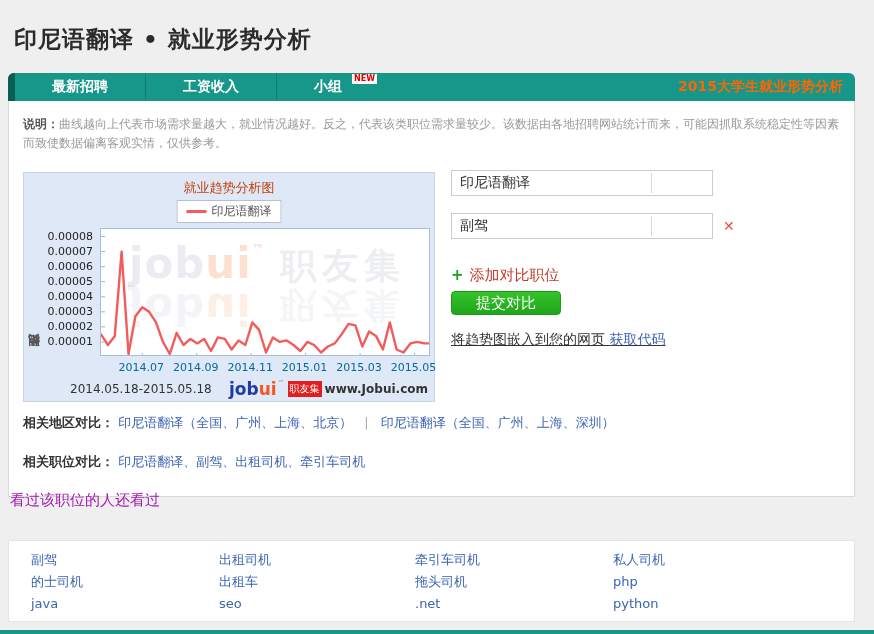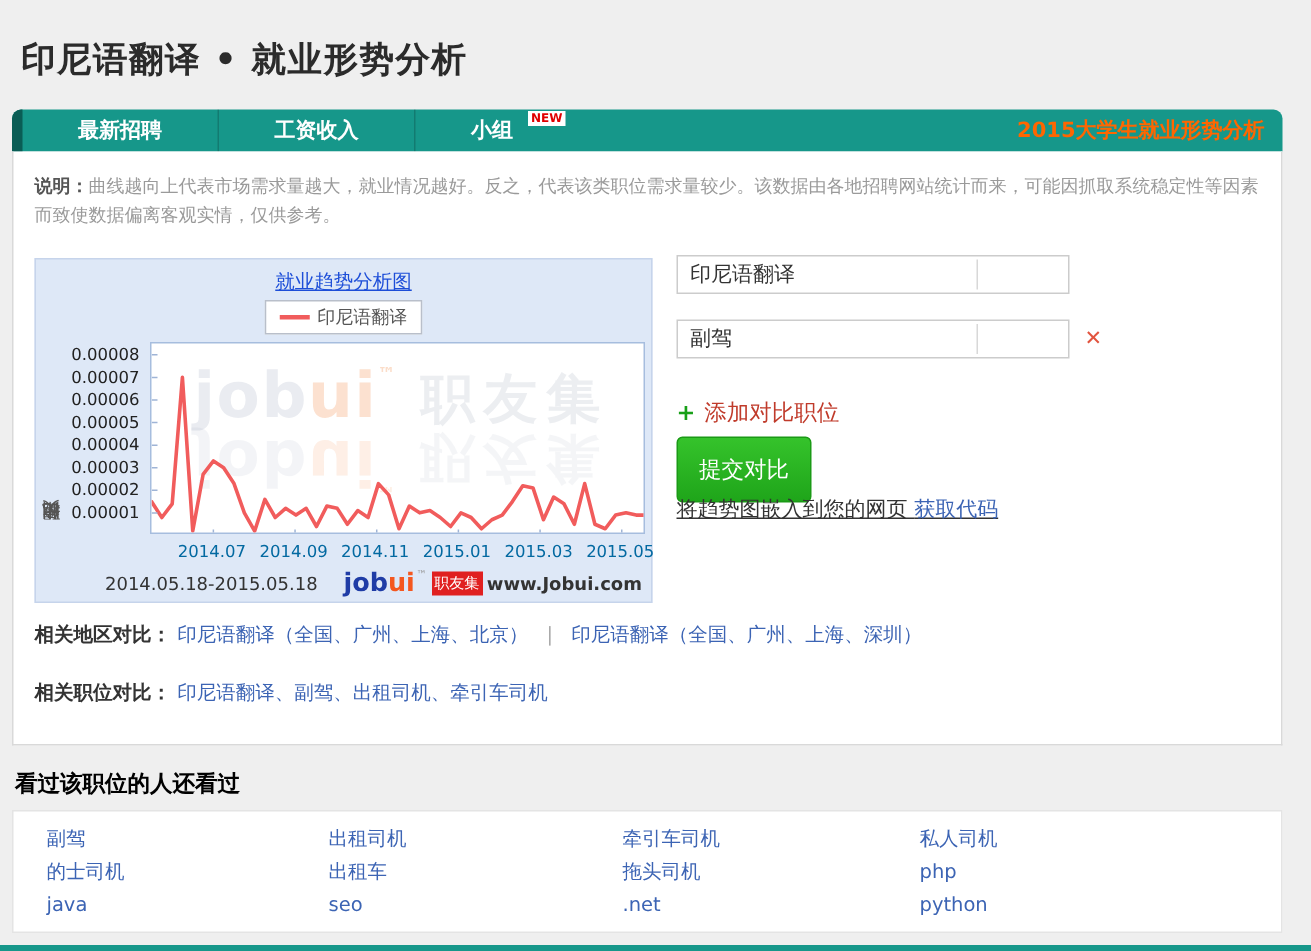--- a/index.html
+++ b/index.html
@@ -17,21 +17,21 @@
   .navtab .badge { position:absolute; top:1px; right:2px; background:#fff; color:#e00000; font-size:8px; font-weight:bold; line-height:10px; padding:0 2px; }
   .nav-promo { margin-left:auto; display:flex; align-items:center; padding-right:12px; color:#ff6600; font-size:14px; font-weight:bold; }
 
   
   .panel { position:absolute; left:8px; top:101px; width:847px; height:396px; background:#fff; border:1px solid #d9d9d9; border-top:none; }
   .notice { position:absolute; left:14px; top:14px; width:816px; font-size:12px; line-height:19px; color:#9a9a9a; }
   .notice b { color:#555; }
 
   
   .chartbox { position:absolute; left:14px; top:71px; width:412px; height:230px; background:#dee8f7; border:1px solid #c6d4eb; }
-  .chart-title { position:absolute; top:6px; left:0; width:100%; text-align:center; font-size:13px; color:#1d4ed8;text-decoration:underline; }
+  .chart-title { position:absolute; top:6px; left:0; width:100%; text-align:center; font-size:13px; color:#c2410c; }
   .legend { position:absolute; top:27px; left:50%; transform:translateX(-50%); background:#fff; border:1px solid #b9bfca; padding:2px 9px; font-size:12px; color:#555; display:flex; align-items:center; gap:5px; }
   .legend .dash { display:inline-block; width:20px; height:3px; background:#f15c5c; }
   .y-title { position:absolute; left:2px; top:55px; height:128px; display:flex; align-items:center; font-size:12px; color:#555; writing-mode:vertical-rl; transform:rotate(180deg); }
   .ylabels { position:absolute; left:16px; top:55px; width:56px; height:128px; }
   .ylab { position:absolute; right:3px; font-size:11px; color:#222; white-space:nowrap; }
   .plot { position:absolute; left:76px; top:55px; width:330px; height:128px; background:#fff; border:1px solid #a6bdde; overflow:hidden; }
   .plot svg { position:absolute; left:0; top:0; }
   .watermark { position:absolute; left:28px; top:14px; font-weight:bold; font-size:42px; letter-spacing:1px; white-space:nowrap; line-height:1; }
   .watermark .wjob { color:rgba(95,105,145,0.13); }
   .watermark .wui { color:rgba(240,120,40,0.22); }
@@ -51,31 +51,31 @@
 
   
   .cmp-input-row { position:absolute; left:442px; display:flex; align-items:center; }
   .cmp-input { width:262px; height:26px; border:1px solid #ccc; font-size:14px; color:#333; padding:0 8px; font-family:inherit; position:relative; background:#fff; }
   .input-wrap { position:relative; width:262px; height:26px; }
   .input-divider { position:absolute; left:200px; top:3px; width:1px; height:20px; background:#d8d8d8; pointer-events:none; }
   .remove-x { margin-left:10px; color:#e2543f; font-size:14px; font-weight:bold; cursor:pointer; }
   .add-row { position:absolute; left:442px; top:165px; font-size:15px; cursor:pointer; }
   .add-row .plus { color:#18a018; font-weight:bold; margin-right:6px; }
   .add-row .txt { color:#c03b2b; }
-  .submit-btn { position:absolute; left:442px; top:190px; height:44px; padding:0 14px; background:linear-gradient(#35c32b,#1fa51a); border:1px solid #1b9a16; border-radius:4px; color:#fff; font-size:15px; cursor:pointer; font-family:Liberation Mono, monospace; }
+  .submit-btn { position:absolute; left:442px; top:190px; height:24px; padding:0 24px; background:linear-gradient(#35c32b,#1fa51a); border:1px solid #1b9a16; border-radius:4px; color:#fff; font-size:15px; cursor:pointer; font-family:Liberation Mono, monospace; }
   .embed-row { position:absolute; left:442px; top:230px; font-size:14px; color:#333;text-decoration:underline; }
   .embed-row a { color:#3c64b4; text-decoration:none; cursor:pointer; }
 
   .related-row { position:absolute; left:14px; font-size:13px; }
   .related-row b { color:#333; }
   .related-row a { color:#3c64b4; text-decoration:none; cursor:pointer; }
   .related-row .sep { color:#aaa; padding:0 8px; }
 
   
-  .also-title { position:absolute; left:10px; top:513px; font-size:15px; font-weight:bold; color:#000000; }
+  .also-title { position:absolute; left:10px; top:491px; font-size:15px; font-weight:normal; color:#a21caf; }
   .also-box { position:absolute; left:8px; top:540px; width:847px; height:82px; background:#fff; border:1px solid #e4e4e4; padding:10px 0 0 22px; }
   .also-grid { display:grid; grid-template-columns:188px 196px 198px auto; row-gap:5px; }
   .also-grid a { color:#3c64b4; font-size:13px; text-decoration:none; line-height:17px; cursor:pointer; }
 
   .footer-bar { position:absolute; left:0; top:630px; width:874px; height:4px; background:#16978a; }
 </style>
 </head>
 <body>
 
 <div id="page">

